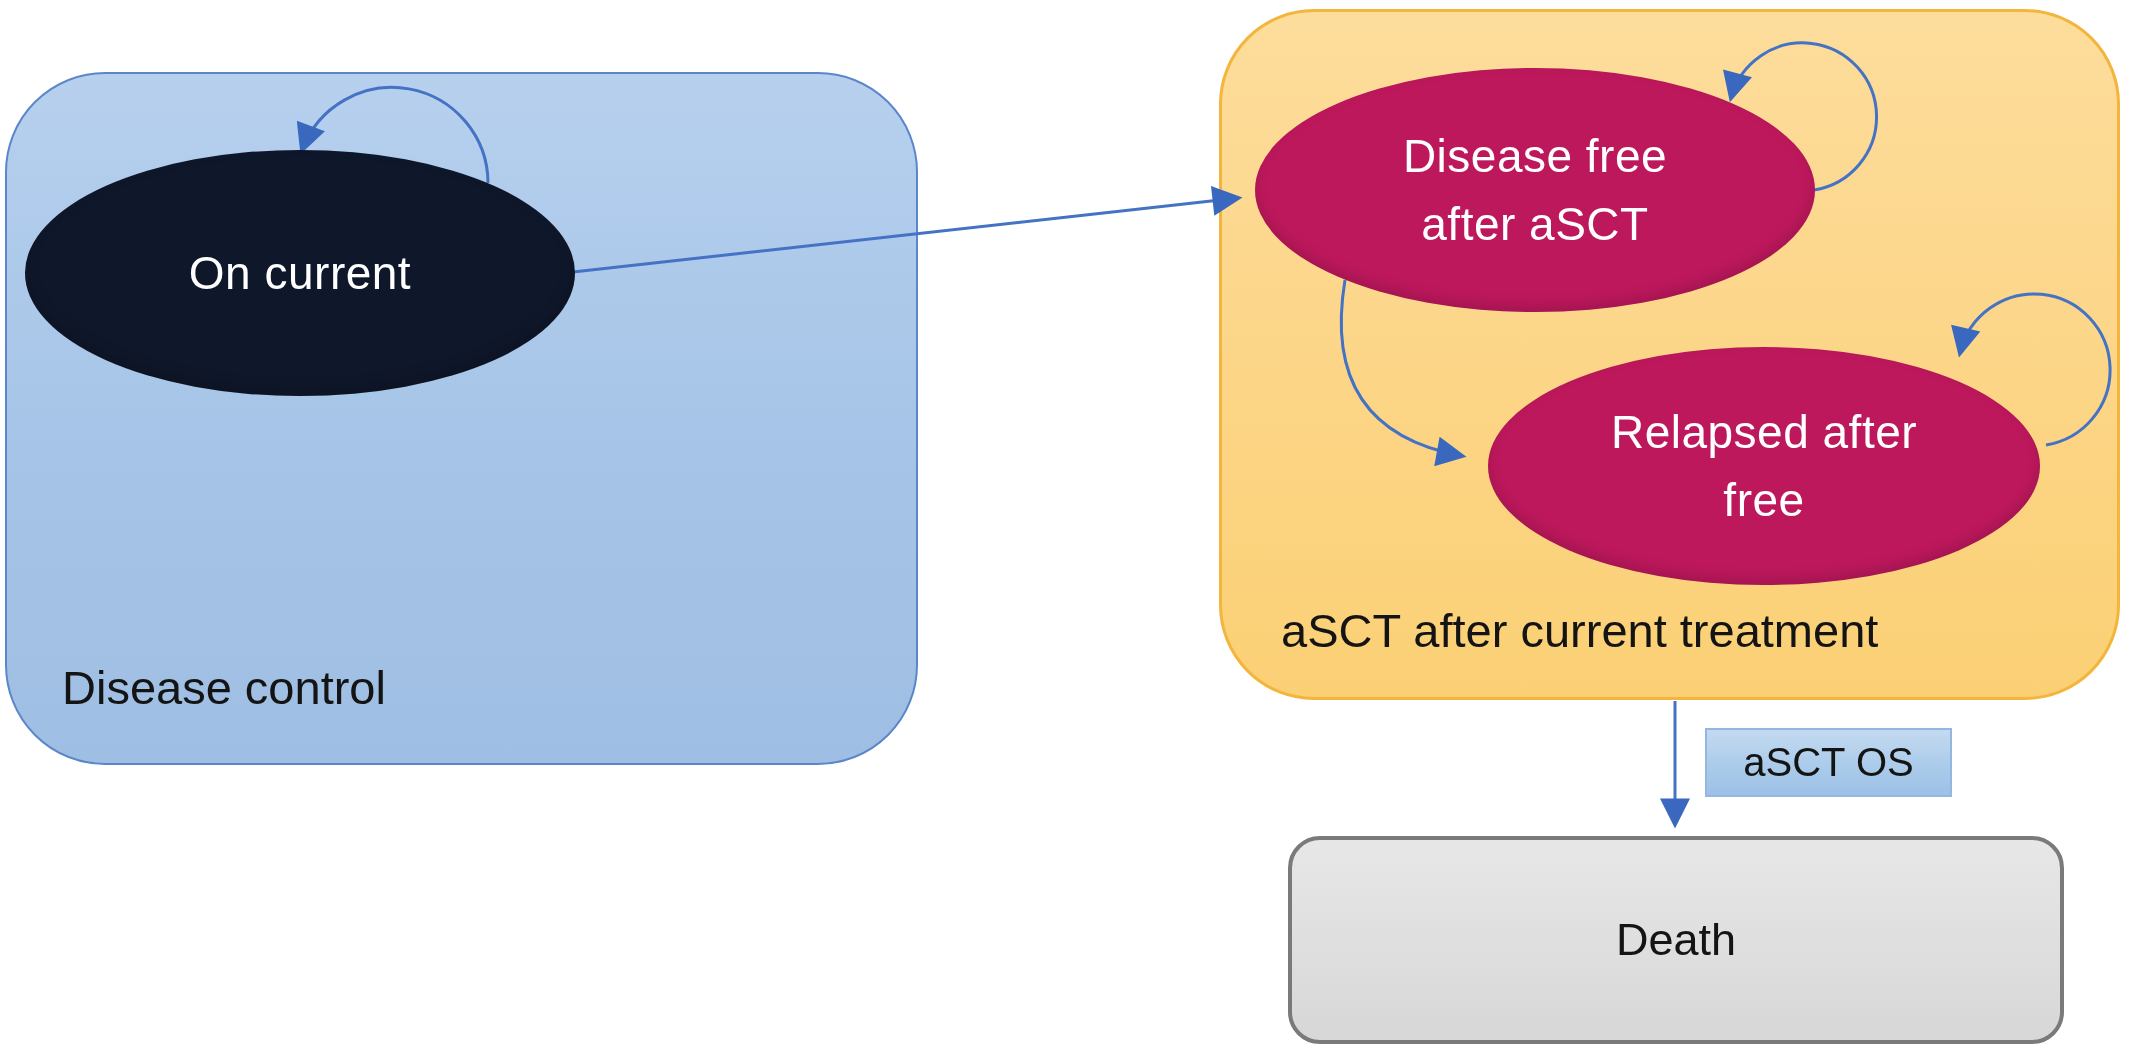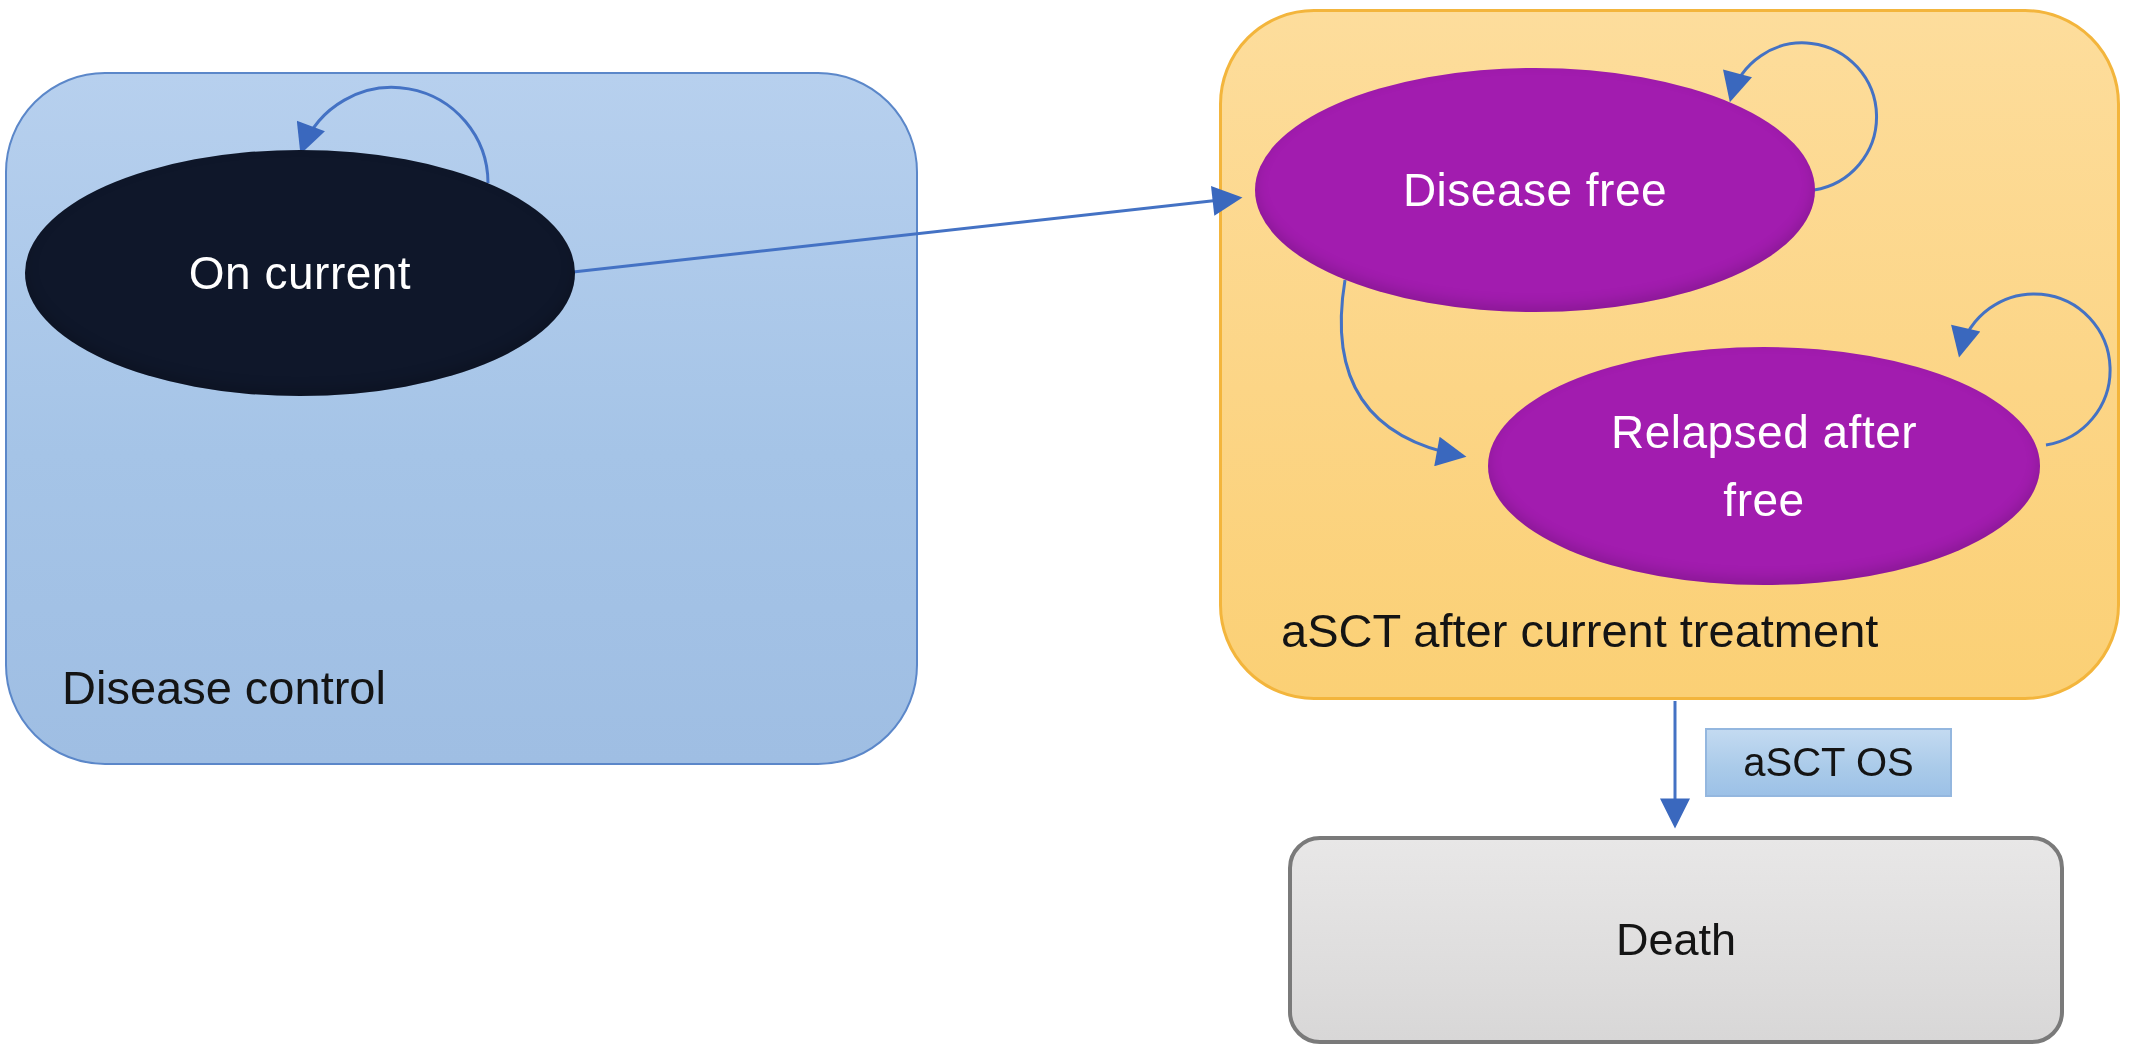--- a/index.html
+++ b/index.html
@@ -22,21 +22,21 @@
   
   .state-ellipse{
     position:absolute;border-radius:50%;display:flex;flex-direction:column;
     align-items:center;justify-content:center;text-align:center;color:#ffffff;
     font-size:46px;line-height:68px;letter-spacing:.5px;
   }
   #on-current-treatment{
     left:25px;top:150px;width:550px;height:246px;
     background:#0f172a;box-shadow:inset 0 -6px 14px rgba(0,0,0,.18);
   }
-  .orange-ellipse{background:#a21caf;box-shadow:inset 0 -6px 14px rgba(0,0,0,.15);}
+  .orange-ellipse{background:#be185d;box-shadow:inset 0 -6px 14px rgba(0,0,0,.15);}
   #disease-free{left:1255px;top:68px;width:560px;height:244px;}
   #relapsed{left:1488px;top:347px;width:552px;height:238px;}
   
   .group-label{position:absolute;color:#141414;font-size:47px;white-space:nowrap;}
   #disease-control-label{left:62px;top:660px;}
   #asct-label{left:1281px;top:603px;}
   
   #asct-os-box{
     position:absolute;left:1705px;top:728px;width:247px;height:69px;box-sizing:border-box;
     background:linear-gradient(180deg,#c3daf1 0%,#a9cae9 60%,#9cc1e7 100%);
@@ -79,20 +79,21 @@
   </svg>
 
   <div class="state-ellipse" id="on-current-treatment">
     <span>On current</span>
   </div>
 
   <div class="group-label" id="disease-control-label">Disease control</div>
 
   <div class="state-ellipse orange-ellipse" id="disease-free">
     <span>Disease free</span>
+    <span>after aSCT</span>
   </div>
 
   <div class="state-ellipse orange-ellipse" id="relapsed">
     <span>Relapsed after</span>
     <span>free</span>
   </div>
 
   <div class="group-label" id="asct-label">aSCT after current treatment</div>
 
   <div id="asct-os-box">

